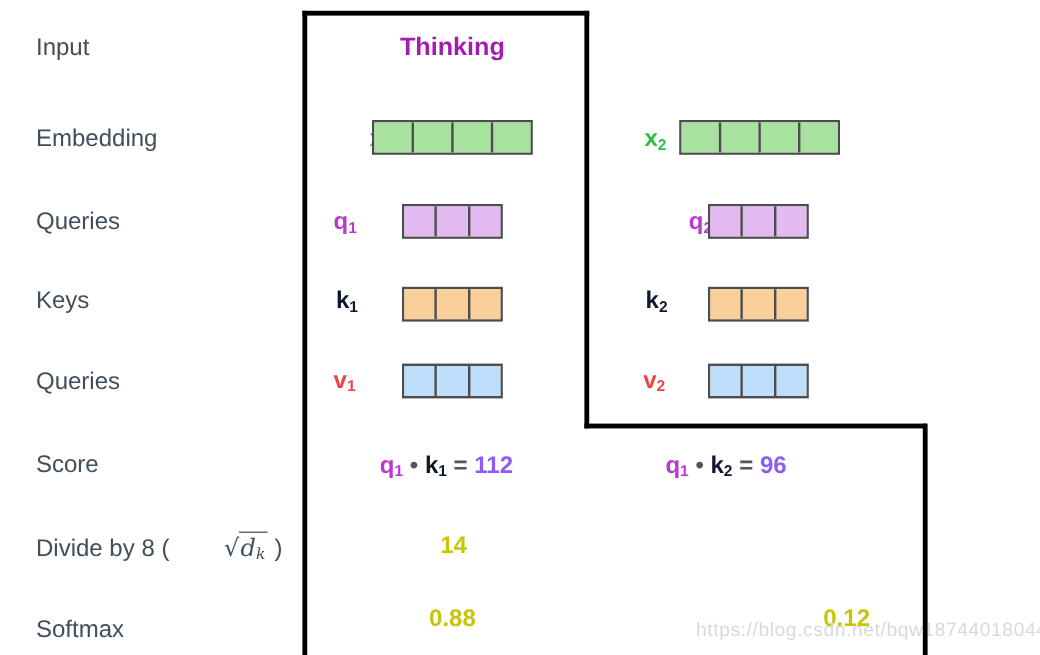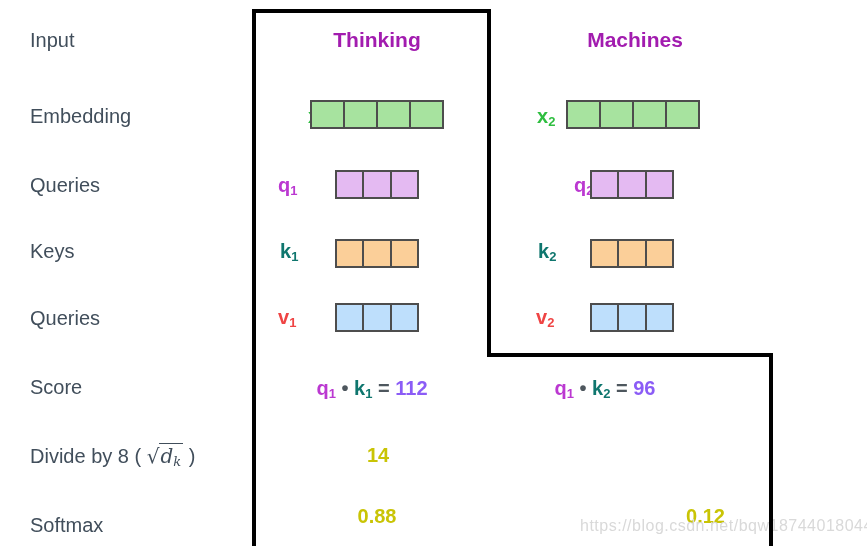--- a/index.html
+++ b/index.html
@@ -13,42 +13,42 @@
     line-height:24px;white-space:nowrap;z-index:2;
   }
   .colheader{
     position:absolute;top:28px;width:200px;text-align:center;
     font-size:21px;font-weight:bold;color:#a21caf;line-height:24px;z-index:2;
   }
   .veclabel{
     position:absolute;font-size:20px;font-weight:bold;line-height:24px;z-index:2;white-space:nowrap;
   }
   .sub{font-size:13px;vertical-align:-3px;font-weight:bold;}
-  .green-t{color:#2fbe40;} .purple-t{color:#bb38d1;} .orange-t{color:#0f766e;}
+  .green-t{color:#2fbe40;} .purple-t{color:#bb38d1;} .orange-t{color:#0f172a;}
   .blue-t{color:#ef4444;} .gray-t{color:#4e575e;} .yellow-t{color:#8b5cf6;text-align:center;}
   .vector{
     position:absolute;display:flex;border:2px solid #4d4d4d;z-index:2;background:#fff;
   }
   .cell{height:25px;border-left:2px solid #4d4d4d;}
   .cell:first-child{border-left:none;}
   .vec4 .cell{width:31px;}
   .vec3 .cell{width:25.3px;}
   .fill-green .cell{background:#a7e39f;}
   .fill-purple .cell{background:#e4baf2;}
   .fill-orange .cell{background:#fbcf99;}
   .fill-blue .cell{background:#bedffc;}
   .equation{
     position:absolute;width:200px;text-align:center;font-size:20px;font-weight:bold;
     line-height:24px;white-space:nowrap;z-index:2;
   }
   .numval{
     position:absolute;width:200px;text-align:center;font-size:20px;font-weight:bold;
     color:#c9c405;line-height:24px;z-index:2;
   }
-  .sqrtwrap{font-family:"DejaVu Serif",serif;font-style:italic;}
+  .sqrtwrap{font-family:"DejaVu Serif",serif;font-style:italic;margin-left:40px;}
   .radical{font-style:normal;}
   .radicand{border-top:1.5px solid #414e5b;padding:0 2px 0 1px;}
   .radicand .ksub{font-size:13px;font-style:italic;vertical-align:-3px;}
   .watermark{
     position:absolute;left:580px;top:517px;color:#d9d9d9;font-size:16px;
     letter-spacing:0.5px;z-index:2;white-space:nowrap;
   }
 </style>
 </head>
 <body>
@@ -66,21 +66,20 @@
   <div class="rowlabel" style="top:173px;text-align:right;">Queries</div>
   <div class="rowlabel" style="top:239px;">Keys</div>
   <div class="rowlabel" style="top:306px;">Queries</div>
   <div class="rowlabel" style="top:375px;">Score</div>
   <div class="rowlabel" style="top:444px;">
     <span>Divide by 8 ( </span><span class="sqrtwrap"><span class="radical">√</span><span class="radicand"><span>d</span><span class="ksub">k</span></span></span><span> )</span>
   </div>
   <div class="rowlabel" style="top:513px;">Softmax</div>
 
   <div class="colheader" style="left:277px;">Thinking</div>
-  <div class="colheader" style="left:535px;">Machines</div>
 
   <div class="veclabel green-t" style="left:278px;top:104px;margin-left:30px;"><span>x</span><span class="sub">1</span></div>
   <div class="vector vec4 fill-green" style="left:310px;top:100px;">
       <div class="cell"></div>
       <div class="cell"></div>
       <div class="cell"></div>
       <div class="cell"></div>
     </div>
 
   <div class="veclabel purple-t" style="left:278px;top:173px;"><span>q</span><span class="sub">1</span></div>

